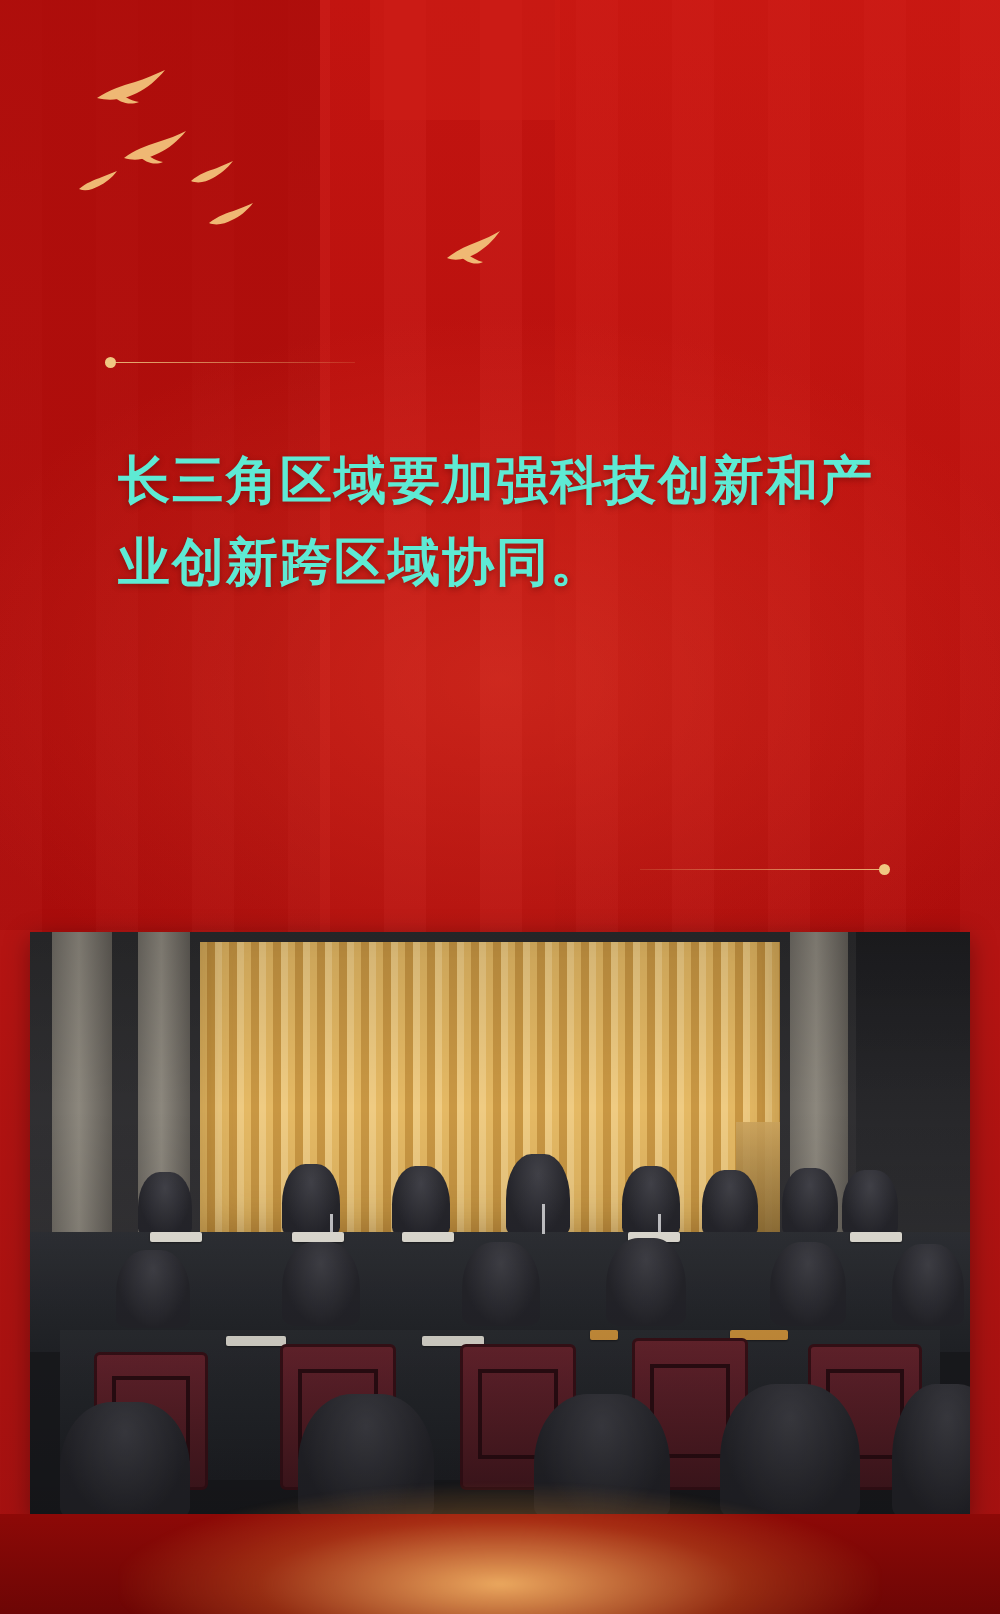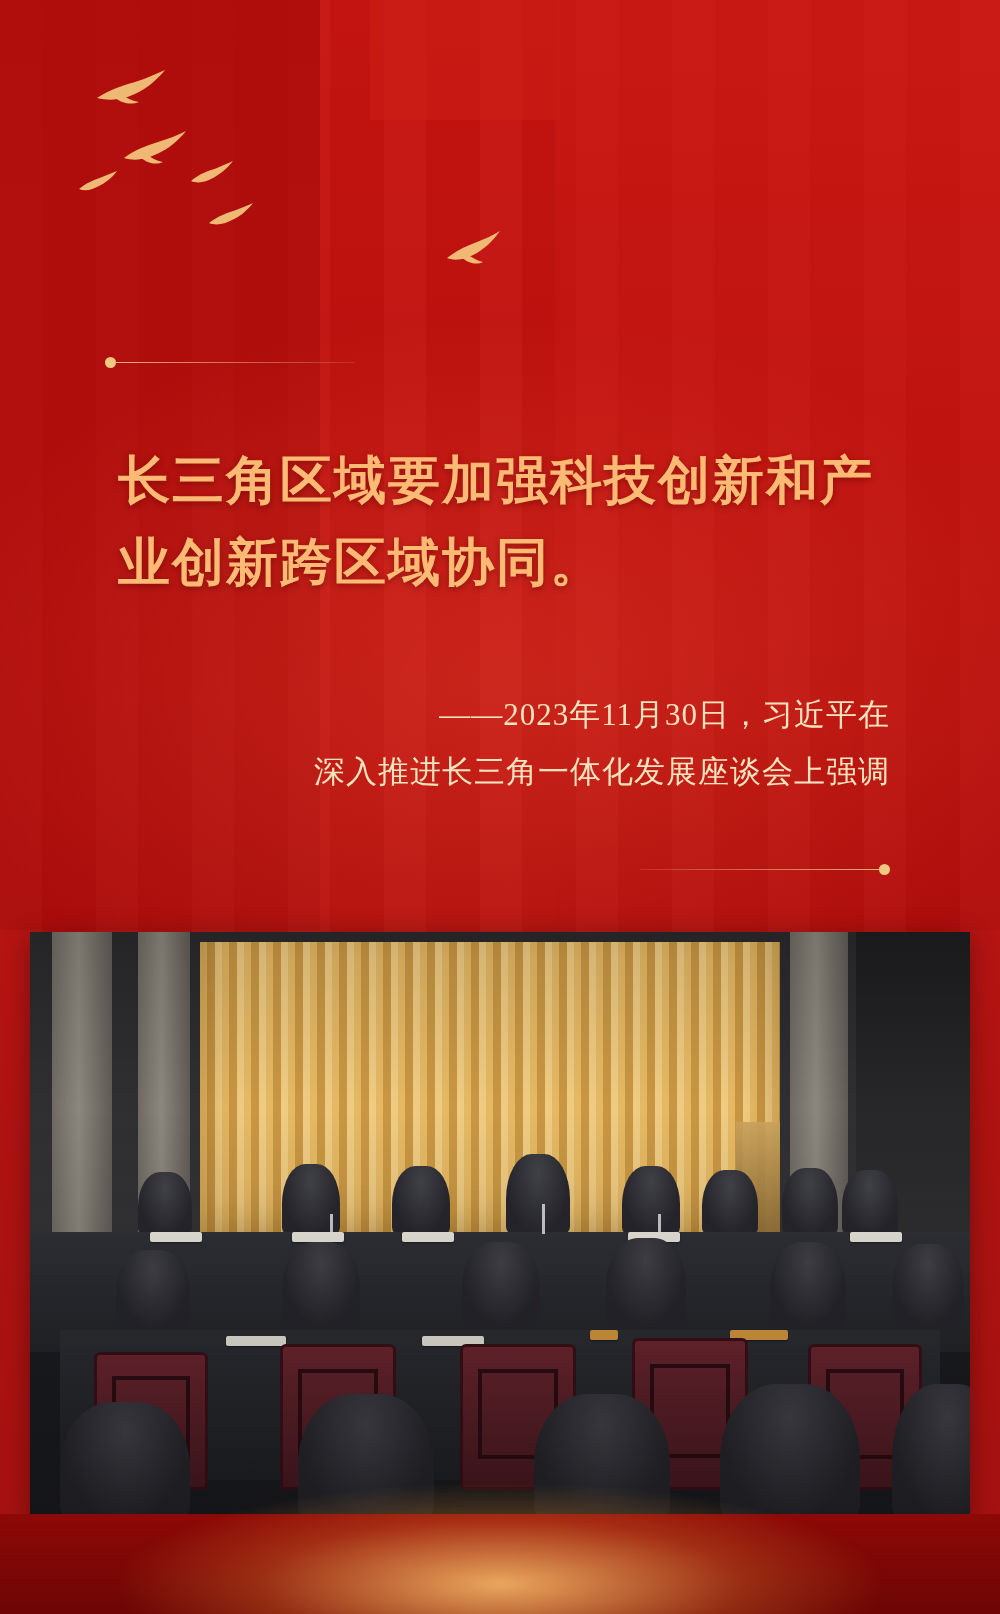--- a/index.html
+++ b/index.html
@@ -97,21 +97,21 @@
     left: 640px; top: 869px; width: 250px;
     background: linear-gradient(90deg, rgba(240,200,130,.15), rgba(240,200,130,.9));
   }
   .rule-bottom .dot { right: 0; }
 
   
   .headline {
     position: absolute;
     left: 118px; top: 440px;
     width: 790px;
-    color: #fdba74;
+    color: #5eead4;
     font-size: 52px;
     font-weight: bold;
     line-height: 1.58;
     letter-spacing: 2px;
     text-shadow: 0 2px 6px rgba(80,0,0,.45);
   }
 
   
   .attrib {
     position: absolute;
@@ -237,24 +237,20 @@
       <path d="M18 20 C24 26 30 30 38 32 C30 36 21 32 15 26 Z"></path>
     </svg>
   </div>
 
   <div class="rule rule-top">
     <span class="dot"></span>
   </div>
 
   <div class="headline">长三角区域要加强科技创新和产业创新跨区域协同。</div>
 
-  <div class="attrib">
-    <span class="line1">——2023年11月30日，习近平在</span>
-    <span class="line2">深入推进长三角一体化发展座谈会上强调</span>
-  </div>
 
   <div class="rule rule-bottom">
     <span class="dot"></span>
   </div>
 
   <div class="photo-frame">
     <div class="photo">
       <div class="hall-wall"></div>
       <div class="curtain"></div>
       <div class="pillar p1"></div>

